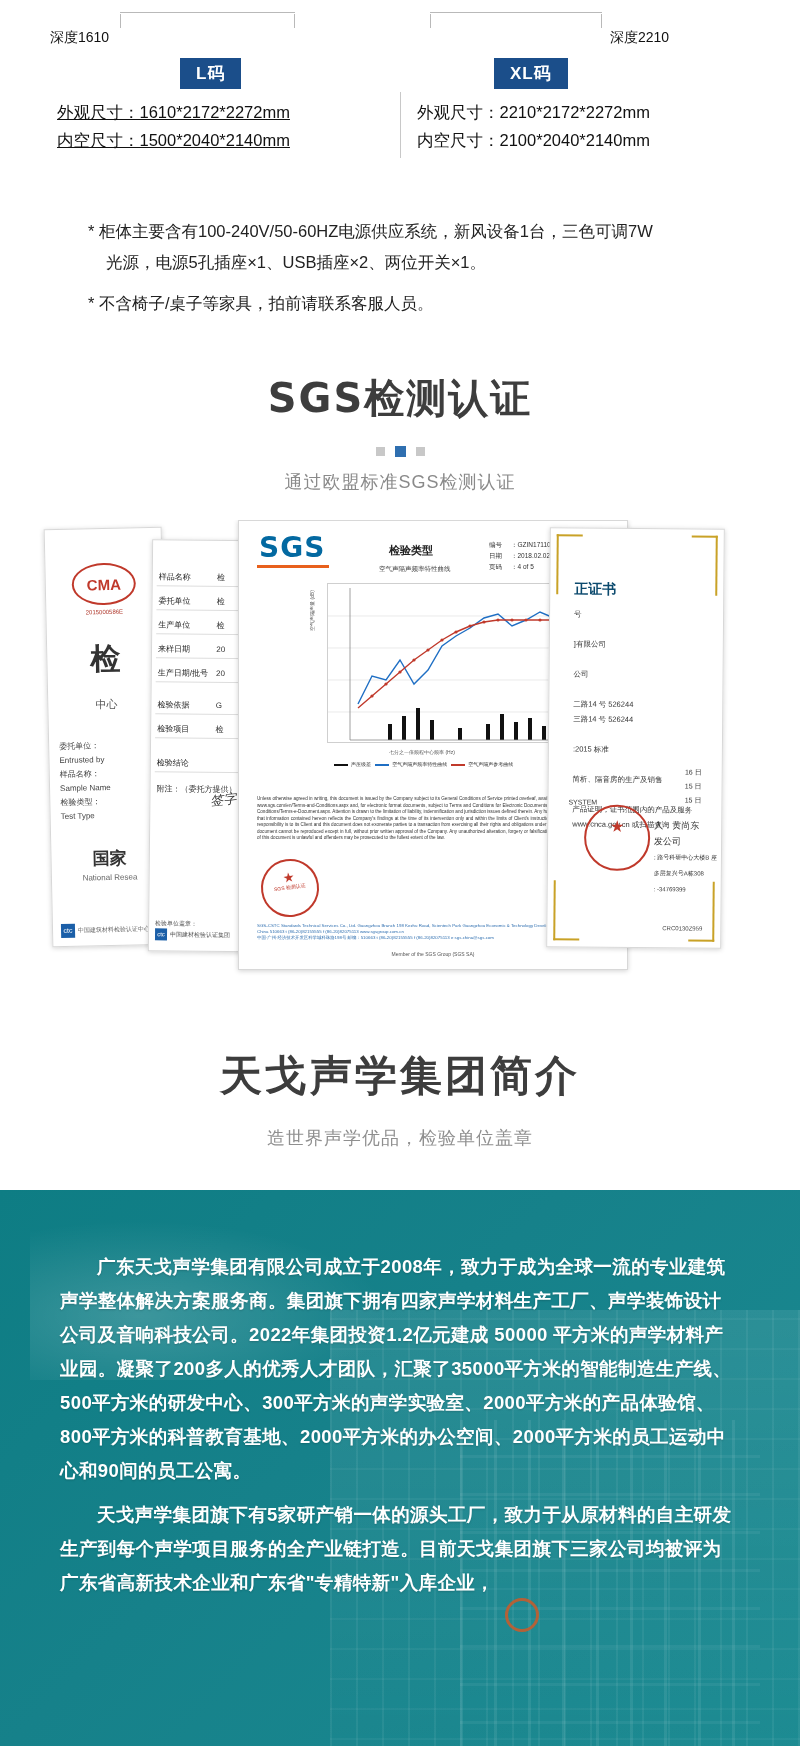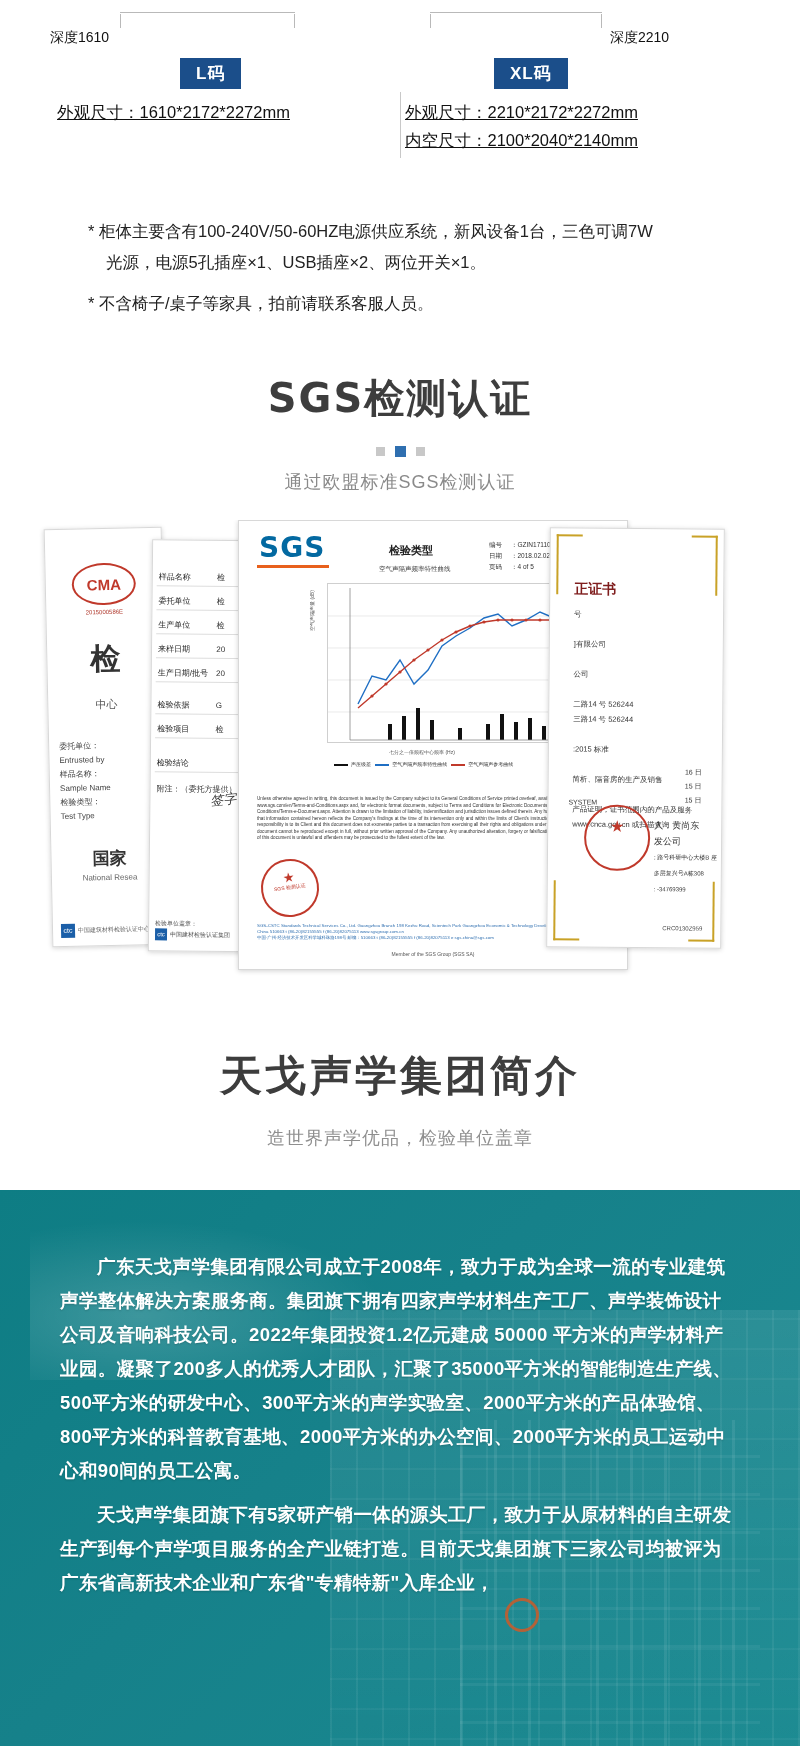--- a/index.html
+++ b/index.html
@@ -44,21 +44,21 @@
     font-size: 17px;
     font-weight: bold;
     padding: 4px 16px;
     letter-spacing: 1px;
   }
   .code-badge.l { left: 180px; }
   .code-badge.r { left: 494px; }
 
   .spec-col { position:absolute; top: 98px; font-size: 16.5px; line-height: 28px; color:#111; }
   .spec-col.l { left: 57px; text-decoration: underline; }
-  .spec-col.r { left: 405px; text-decoration: underline; }
+  .spec-col.r { left: 417px; }
 
   .divider-v {
     position:absolute; left: 400px; top: 92px; width:1px; height: 66px; background:#c8c8c8;
   }
 
   
   .notes {
     padding: 36px 88px 0 88px;
     font-size: 16.5px;
     line-height: 31px;
@@ -153,21 +153,21 @@
   }
   .red-seal .star { font-size: 13px; display:block; line-height: 13px;}
 
   
   .cert-right { left: 548px; top: 8px; width: 175px; height: 420px; transform: rotate(0.5deg); }
   .rc-corner { position:absolute; width:26px; height:60px; border:2px solid #c9a227;}
   .rc-corner.tl { left:6px; top:6px; border-right:none; border-bottom:none;}
   .rc-corner.tr { right:6px; top:6px; border-left:none; border-bottom:none;}
   .rc-corner.bl { left:6px; bottom:6px; border-right:none; border-top:none;}
   .rc-corner.br { right:6px; bottom:6px; border-left:none; border-top:none;}
-  .rc-title { position:absolute; left: 24px; top: 52px; font-size: 14px; font-weight:bold; color:#7f1d1d;}
+  .rc-title { position:absolute; left: 24px; top: 52px; font-size: 14px; font-weight:bold; color:#0c4a6e;}
   .rc-lines { position:absolute; left:24px; top: 78px; right: 16px; font-size:7.5px; color:#333; line-height:15px;}
   .rc-dates { position:absolute; right: 20px; top: 236px; font-size:7px; color:#333; line-height:14px; text-align:right;}
   .rc-seal {
     position:absolute; left: 36px; top: 276px; width: 66px; height: 66px;
     border:2px solid #c0392b; border-radius:50%; color:#c0392b;
     font-size:5px; text-align:center; line-height:8px; padding-top:12px;
   }
   .rc-seal .star { font-size:16px; display:block; line-height:16px; }
   .rc-sys { position:absolute; left: 20px; top: 270px; font-size:7px; color:#333;}
   .rc-sign { position:absolute; left: 106px; top: 288px; font-size:9px; color:#333; line-height:16px;}
@@ -245,20 +245,21 @@
     <div class="dim-label l">深度1610</div>
     <div class="dim-label r">深度2210</div>
 
     <div class="code-badge l">L码</div>
     <div class="code-badge r">XL码</div>
 
     <div class="divider-v"></div>
 
     <div class="spec-col l">
       <div>外观尺寸：1610*2172*2272mm</div>
+      <div>内空尺寸：1500*2040*2140mm</div>
     </div>
     <div class="spec-col r">
       <div>外观尺寸：2210*2172*2272mm</div>
       <div>内空尺寸：2100*2040*2140mm</div>
     </div>
   </div>
 
   <div class="notes">
     <p>
       <span>* 柜体主要含有100-240V/50-60HZ电源供应系统，新风设备1台，三色可调7W</span>

